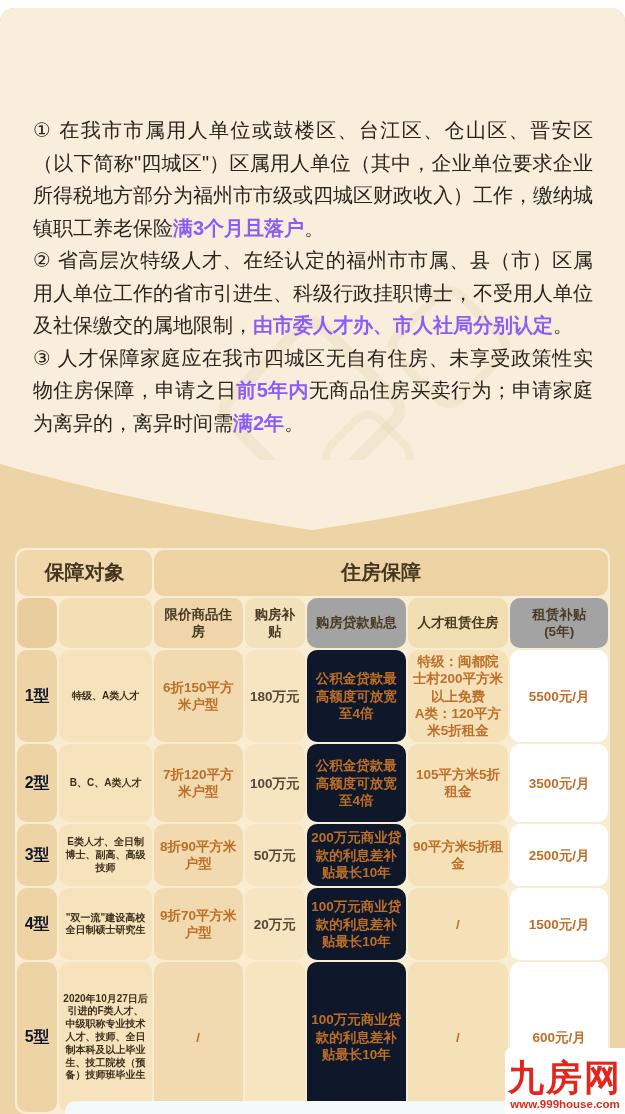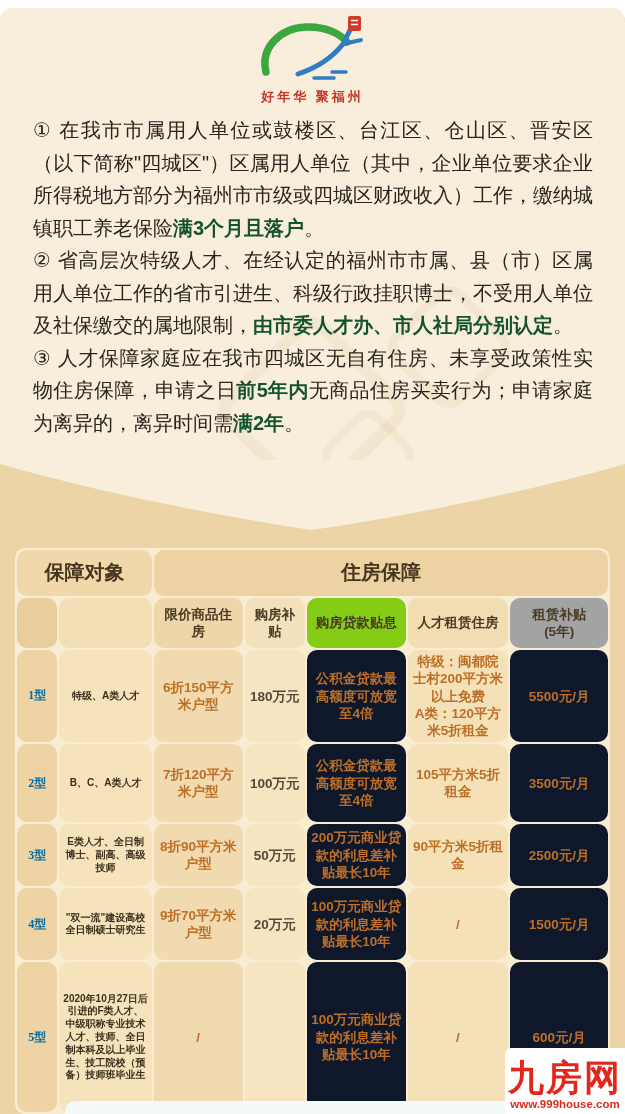--- a/index.html
+++ b/index.html
@@ -17,41 +17,41 @@
   .wm2{width:80px;height:80px;left:400px;top:290px;border-width:9px;}
   .wm3{width:60px;height:60px;left:330px;top:410px;border-width:8px;}
   
   .logo-wrap{position:absolute;top:6px;left:0;width:100%;text-align:center;}
   .logo-svg{display:block;margin:0 auto;}
   .slogan{margin-top:2px;font-size:13px;font-weight:700;letter-spacing:3px;color:#c43527;}
   
   .intro{position:absolute;top:106px;left:33px;width:560px;color:#29241e;
          font-size:20px;line-height:32.5px;text-align:justify;}
   .intro p{margin:0;}
-  .intro b{font-weight:800;color:#14532d;}
+  .intro b{font-weight:800;color:#8b5cf6;}
   
   .tbl-wrap{position:absolute;left:15px;top:540px;width:595px;}
   table{width:595px;border-collapse:separate;border-spacing:2px;background:#f8ecd2;
         border-radius:10px;overflow:hidden;table-layout:fixed;}
   td{text-align:center;vertical-align:middle;padding:3px 4px;line-height:1.28;
      white-space:pre-line;word-break:break-all;border-radius:10px;}
   .h1row td{height:40px;font-size:20px;font-weight:800;color:#46361f;}
   .h2row td{height:44px;font-size:13.5px;font-weight:800;color:#4a3a24;}
   .hl{background:#f1d8ab;}
   .hr{background:#edd3a3;}
   .rh1{height:70px;} .rh2{height:78px;} .rh3{height:62px;} .rh4{height:72px;} .rh5{height:150px;}
-  .id{font-weight:800;color:#0369a1;font-size:12px;font-family:Liberation Serif, serif;}
+  .id{font-weight:800;color:#0f172a;font-size:16px;}
   .who{font-weight:800;color:#3c2f1e;font-size:10px;}
   .val{font-weight:700;color:#bd6f28;font-size:13.5px;}
   .dval{font-weight:700;color:#564737;font-size:13.5px;}
   
   .bg0{background:#eed3a4;} .bg1{background:#f6e3bb;} .bg2{background:#f1dab0;}
-  .bg3{background:#f7e5c1;} .bg4{background:#0f172a;} .bg5{background:#f5e1b8;} .bg6{background:#0f172a;}
+  .bg3{background:#f7e5c1;} .bg4{background:#0f172a;} .bg5{background:#f5e1b8;} .bg6{background:#ffffff;}
   .h2row .bg0{background:#e9cd9c;} .h2row .bg1{background:#f2dfb5;} .h2row .bg2{background:#eed6aa;}
-  .h2row .bg3{background:#f3e1bb;} .h2row .bg4{background:#84cc16;} .h2row .bg5{background:#f1ddb2;margin-left:9px;}
+  .h2row .bg3{background:#f3e1bb;} .h2row .bg4{background:#a3a3a3;} .h2row .bg5{background:#f1ddb2;margin-left:9px;}
   .h2row .bg6{background:#a3a3a3;}
   
   .bottom-strip{position:absolute;left:65px;right:0;bottom:0;height:13px;background:#f4f9f9;
                 border-radius:10px 0 0 0;}
   .brand-box{position:absolute;right:0;bottom:0;width:120px;height:66px;background:#ffffff;
              border-radius:6px 0 0 0;text-align:center;}
   .brand{font-size:36px;font-weight:900;color:#e3251b;letter-spacing:2px;line-height:1;
          margin-top:12px;font-family:"Liberation Sans","DejaVu Sans",sans-serif;}
   .site{font-size:11.5px;font-weight:700;color:#d92c1e;margin-top:2px;}
 </style>
@@ -59,31 +59,20 @@
 <body>
 
 <div id="stage">
   <div class="card">
 
     <div class="cream">
       <div class="wm wm1"></div>
       <div class="wm wm2"></div>
       <div class="wm wm3"></div>
 
-      <div class="logo-wrap">
-        <svg class="logo-svg" width="150" height="72" viewBox="0 0 130 72">
-          <path d="M18,58 C12,34 32,14 58,13 C78,12 92,20 99,28" fill="none" stroke="#3aa83e" stroke-width="7.5" stroke-linecap="round"></path>
-          <path d="M50,60 C68,54 84,44 95,30 L103,14" fill="none" stroke="#2f7dc2" stroke-width="5" stroke-linecap="round"></path>
-          <path d="M95,30 L113,26" fill="none" stroke="#2f7dc2" stroke-width="4" stroke-linecap="round"></path>
-          <path d="M66,64 h20 M84,58 h14" fill="none" stroke="#2f7dc2" stroke-width="3.5" stroke-linecap="round"></path>
-          <rect x="100" y="2" width="13" height="15" rx="2" fill="#d03a28"></rect>
-          <path d="M103,6.5 h7 M103,10.5 h7" stroke="#ffffff" stroke-width="1.5"></path>
-        </svg>
-        <div class="slogan">好年华 聚福州</div>
-      </div>
 
       <div class="intro">
         <p><span>① 在我市市属用人单位或鼓楼区、台江区、仓山区、晋安区（以下简称"四城区"）区属用人单位（其中，企业单位要求企业所得税地方部分为福州市市级或四城区财政收入）工作，缴纳城镇职工养老保险</span><b>满3个月且落户</b><span>。</span></p>
         <p><span>② 省高层次特级人才、在经认定的福州市市属、县（市）区属用人单位工作的省市引进生、科级行政挂职博士，不受用人单位及社保缴交的属地限制，</span><b>由市委人才办、市人社局分别认定</b><span>。</span></p>
         <p><span>③ 人才保障家庭应在我市四城区无自有住房、未享受政策性实物住房保障，申请之日</span><b>前5年内</b><span>无商品住房买卖行为；申请家庭为离异的，离异时间需</span><b>满2年</b><span>。</span></p>
       </div>
     </div>
 
     <svg class="curve" viewBox="0 0 625 70" preserveAspectRatio="none">
       <path d="M0,0 H625 V4 C520,34 400,57 312,70 C225,57 105,34 0,4 Z" fill="#f8eedb"></path>

